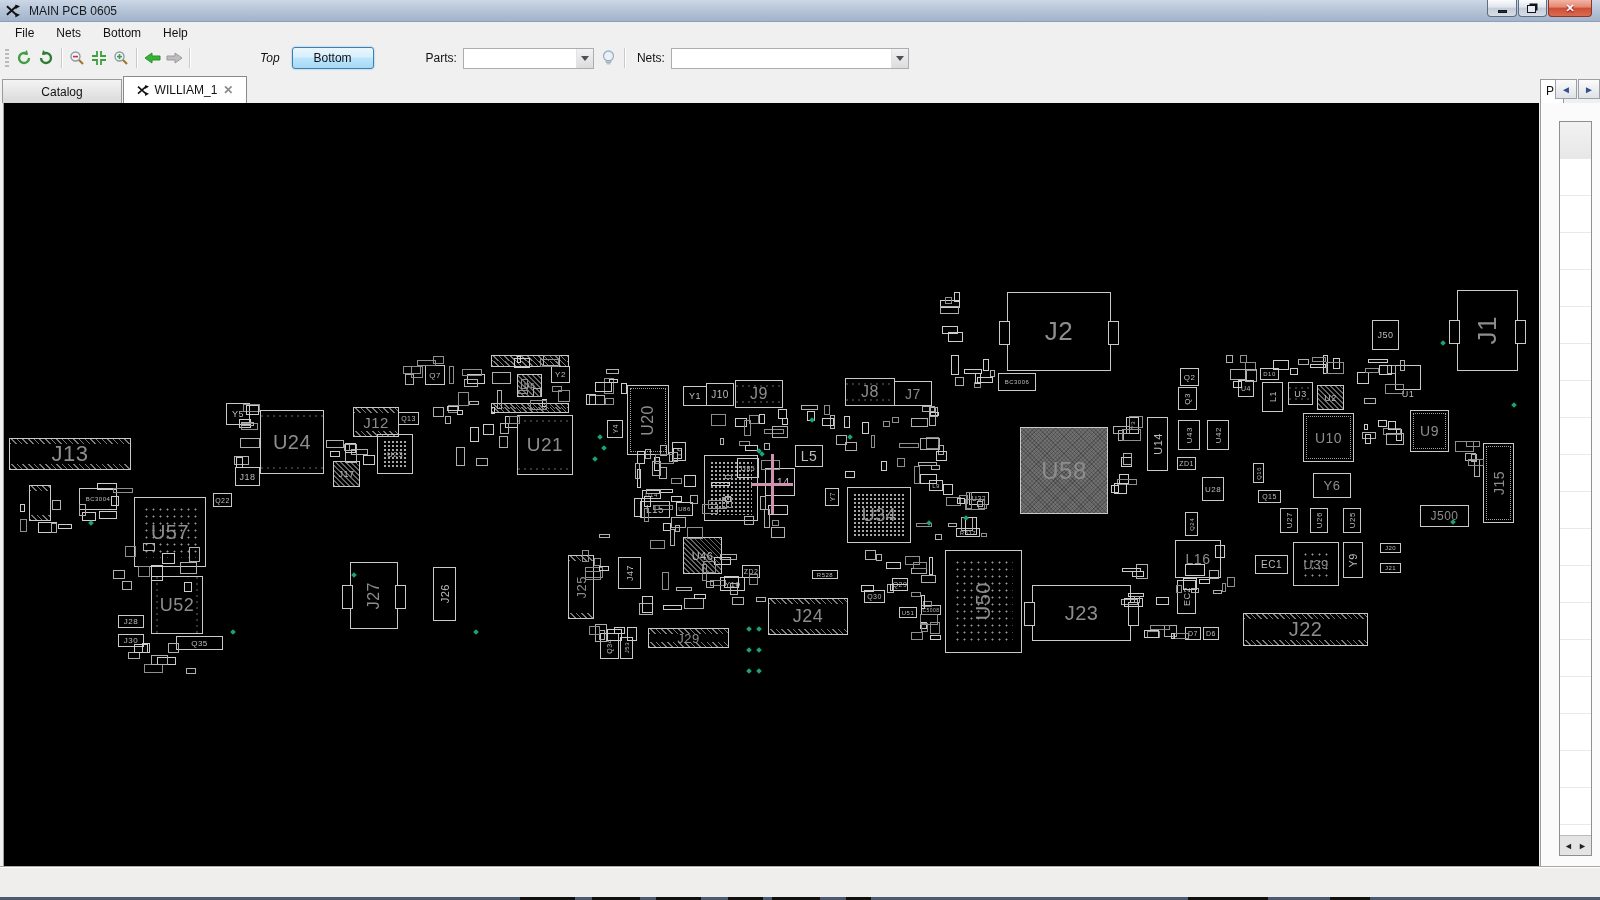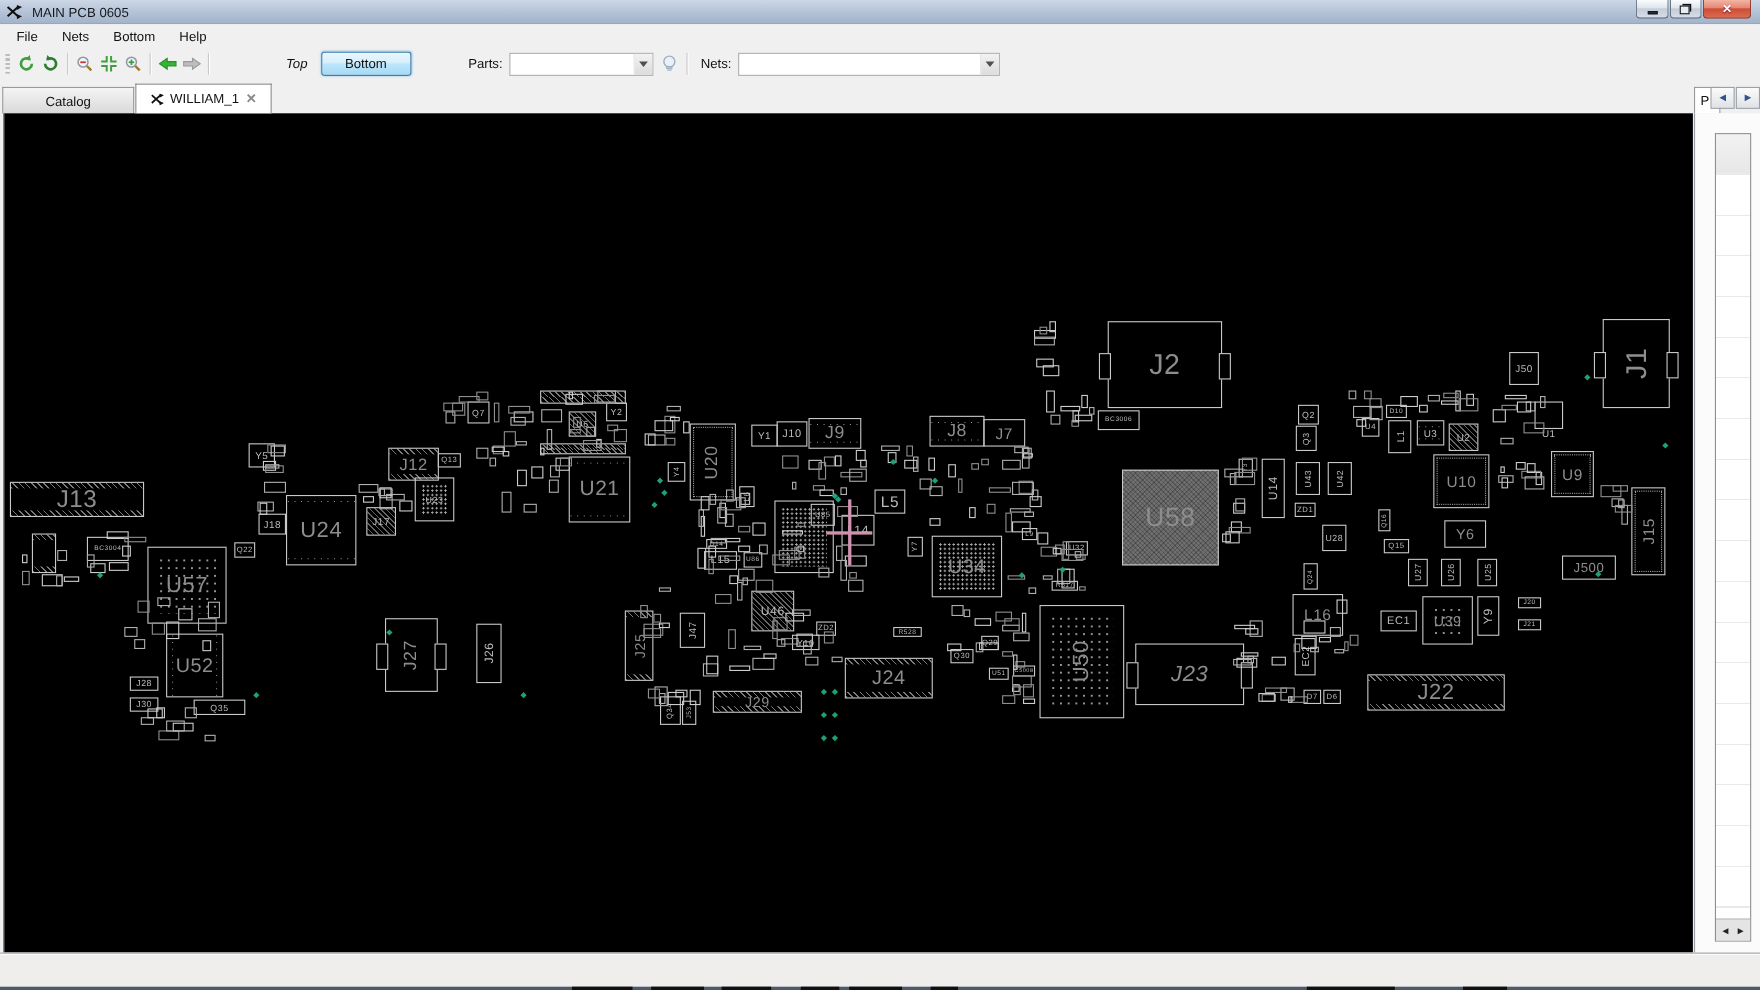--- a/index.html
+++ b/index.html
@@ -251,21 +251,21 @@
     <div class="comp" style="left: 114px; top: 512px; width: 26px; height: 13px;">
       <span class="lbl" style="font-size: 8px;">J28</span>
     </div>
     <div class="comp" style="left: 114px; top: 531px; width: 26px; height: 13px;">
       <span class="lbl" style="font-size: 8px;">J30</span>
     </div>
     <div class="comp" style="left: 172px; top: 533px; width: 47px; height: 14px;">
       <span class="lbl" style="font-size: 8px;">Q35</span>
     </div>
     <div class="comp t-connector" style="left: 25px; top: 382px; width: 22px; height: 36px;"></div>
-    <div class="comp t-dotrow" style="left: 256px; top: 307px; width: 64px; height: 64px; margin-top: 40px;">
+    <div class="comp t-dotrow" style="left: 256px; top: 307px; width: 64px; height: 64px;">
       <span class="lbl big" style="font-size: 20px;">U24</span>
     </div>
     <div class="comp t-connector" style="left: 349px; top: 304px; width: 46px; height: 30px;">
       <span class="lbl big" style="font-size: 15px;">J12</span>
     </div>
     <div class="comp t-grid" style="left: 373px; top: 331px; width: 36px; height: 40px;">
       <span class="lbl" style="font-size: 8px;">U23</span>
     </div>
     <div class="comp t-hatch" style="left: 329px; top: 358px; width: 27px; height: 26px;">
       <span class="lbl" style="font-size: 9px;">J17</span>
@@ -410,21 +410,21 @@
     </div>
     <div class="comp" style="left: 1122px; top: 314px; width: 13px; height: 17px;">
       <span class="lbl v" style="font-size: 6px;">Y3</span>
     </div>
     <div class="comp" style="left: 1143px; top: 314px; width: 21px; height: 54px;">
       <span class="lbl v" style="font-size: 11px;">U14</span>
     </div>
     <div class="comp t-bga" style="left: 941px; top: 447px; width: 77px; height: 103px;">
       <span class="lbl big v" style="font-size: 20px;">U50</span>
     </div>
-    <div class="comp t-tabbed" style="left: 1028px; top: 482px; width: 99px; height: 56px; font-style: italic;">
+    <div class="comp t-tabbed" style="left: 1028px; top: 482px; width: 99px; height: 56px;">
       <span class="lbl big" style="font-size: 20px;">J23</span>
     </div>
     <div class="comp" style="left: 1171px; top: 437px; width: 46px; height: 38px;">
       <span class="lbl big" style="font-size: 14px;">L16</span>
     </div>
     <div class="comp" style="left: 1173px; top: 477px; width: 19px; height: 34px;">
       <span class="lbl v" style="font-size: 9px;">EC2</span>
     </div>
     <div class="comp" style="left: 1251px; top: 452px; width: 33px; height: 19px;">
       <span class="lbl" style="font-size: 10px;">EC1</span>

